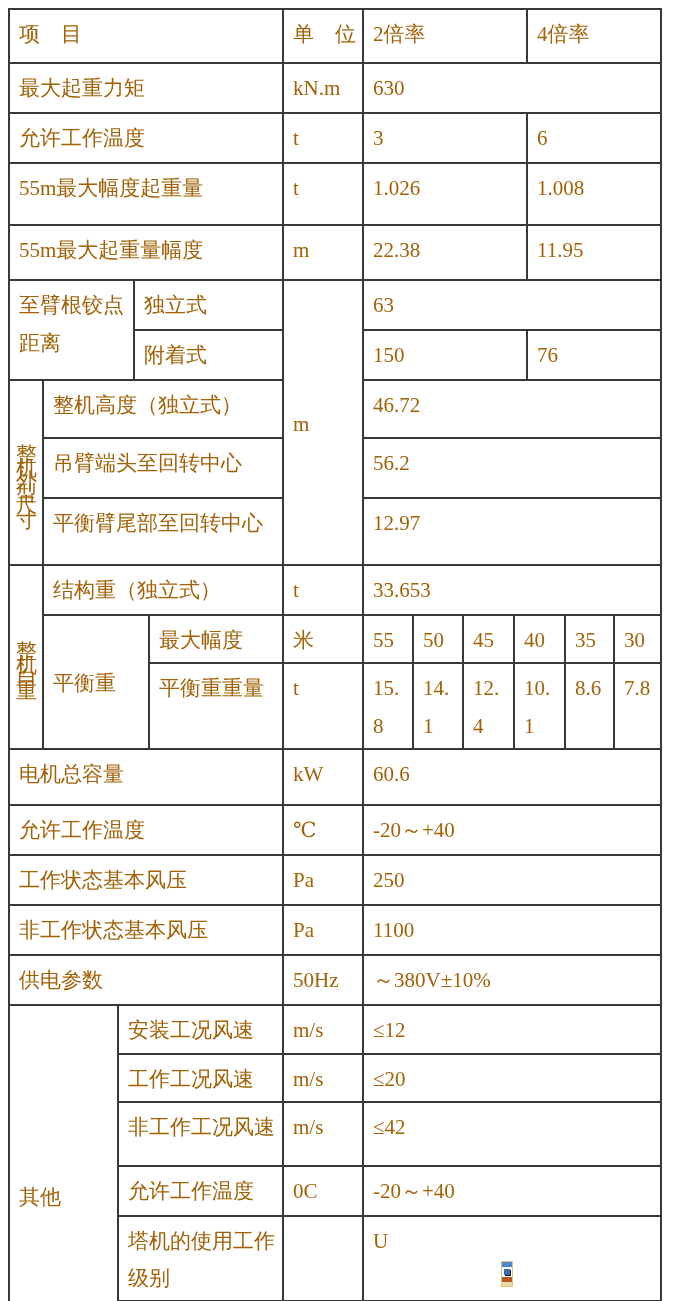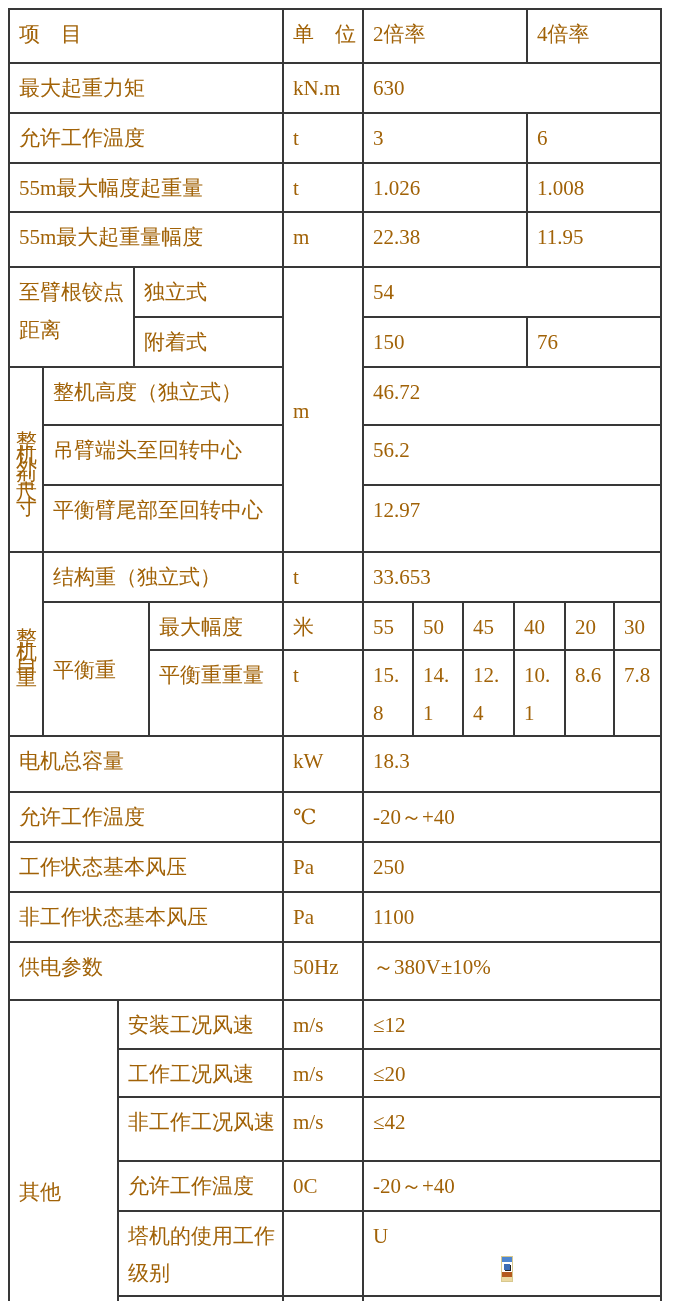--- a/index.html
+++ b/index.html
@@ -63,39 +63,39 @@
     <td colspan="7">630</td>
   </tr>
 
   <tr style="height:50px">
     <td colspan="5">允许工作温度</td>
     <td>t</td>
     <td colspan="4">3</td>
     <td colspan="3">6</td>
   </tr>
 
-  <tr style="height:49px">
+  <tr style="height:62px">
     <td colspan="5">55m最大幅度起重量</td>
     <td>t</td>
     <td colspan="4">1.026</td>
     <td colspan="3">1.008</td>
   </tr>
 
   <tr style="height:55px">
     <td colspan="5">55m最大起重量幅度</td>
     <td>m</td>
     <td colspan="4">22.38</td>
     <td colspan="3">11.95</td>
   </tr>
 
   <tr style="height:50px">
     <td colspan="3" rowspan="2">至臂根铰点距离</td>
     <td colspan="2">独立式</td>
     <td rowspan="5" class="vmid">m</td>
-    <td colspan="7">54</td>
+    <td colspan="7">63</td>
   </tr>
   <tr style="height:50px">
     <td colspan="2">附着式</td>
     <td colspan="4">150</td>
     <td colspan="3">76</td>
   </tr>
 
   <tr style="height:58px">
     <td rowspan="3" class="vcell">
       <span class="vtext">整机外型尺寸</span>
@@ -121,55 +121,55 @@
     <td colspan="7">33.653</td>
   </tr>
   <tr style="height:48px">
     <td colspan="3" rowspan="2" class="vmid">平衡重</td>
     <td>最大幅度</td>
     <td>米</td>
     <td>55</td>
     <td>50</td>
     <td>45</td>
     <td colspan="2">40</td>
-    <td>20</td>
+    <td>35</td>
     <td>30</td>
   </tr>
   <tr style="height:52px">
     <td>平衡重重量</td>
     <td>t</td>
     <td>15.8</td>
     <td>14.1</td>
     <td>12.4</td>
     <td colspan="2">10.1</td>
     <td>8.6</td>
     <td>7.8</td>
   </tr>
 
   <tr style="height:56px">
     <td colspan="5">电机总容量</td>
     <td>kW</td>
-    <td colspan="7">18.3</td>
+    <td colspan="7">60.6</td>
   </tr>
   <tr style="height:50px">
     <td colspan="5">允许工作温度</td>
     <td>℃</td>
     <td colspan="7">-20～+40</td>
   </tr>
   <tr style="height:50px">
     <td colspan="5">工作状态基本风压</td>
     <td>Pa</td>
     <td colspan="7">250</td>
   </tr>
   <tr style="height:50px">
     <td colspan="5">非工作状态基本风压</td>
     <td>Pa</td>
     <td colspan="7">1100</td>
   </tr>
-  <tr style="height:58px">
+  <tr style="height:50px">
     <td colspan="5">供电参数</td>
     <td>50Hz</td>
     <td colspan="7">～380V±10%</td>
   </tr>
 
   <tr style="height:49px">
     <td colspan="2" rowspan="6" class="vmid">其他</td>
     <td colspan="3">安装工况风速</td>
     <td>m/s</td>
     <td colspan="7">≤12</td>

